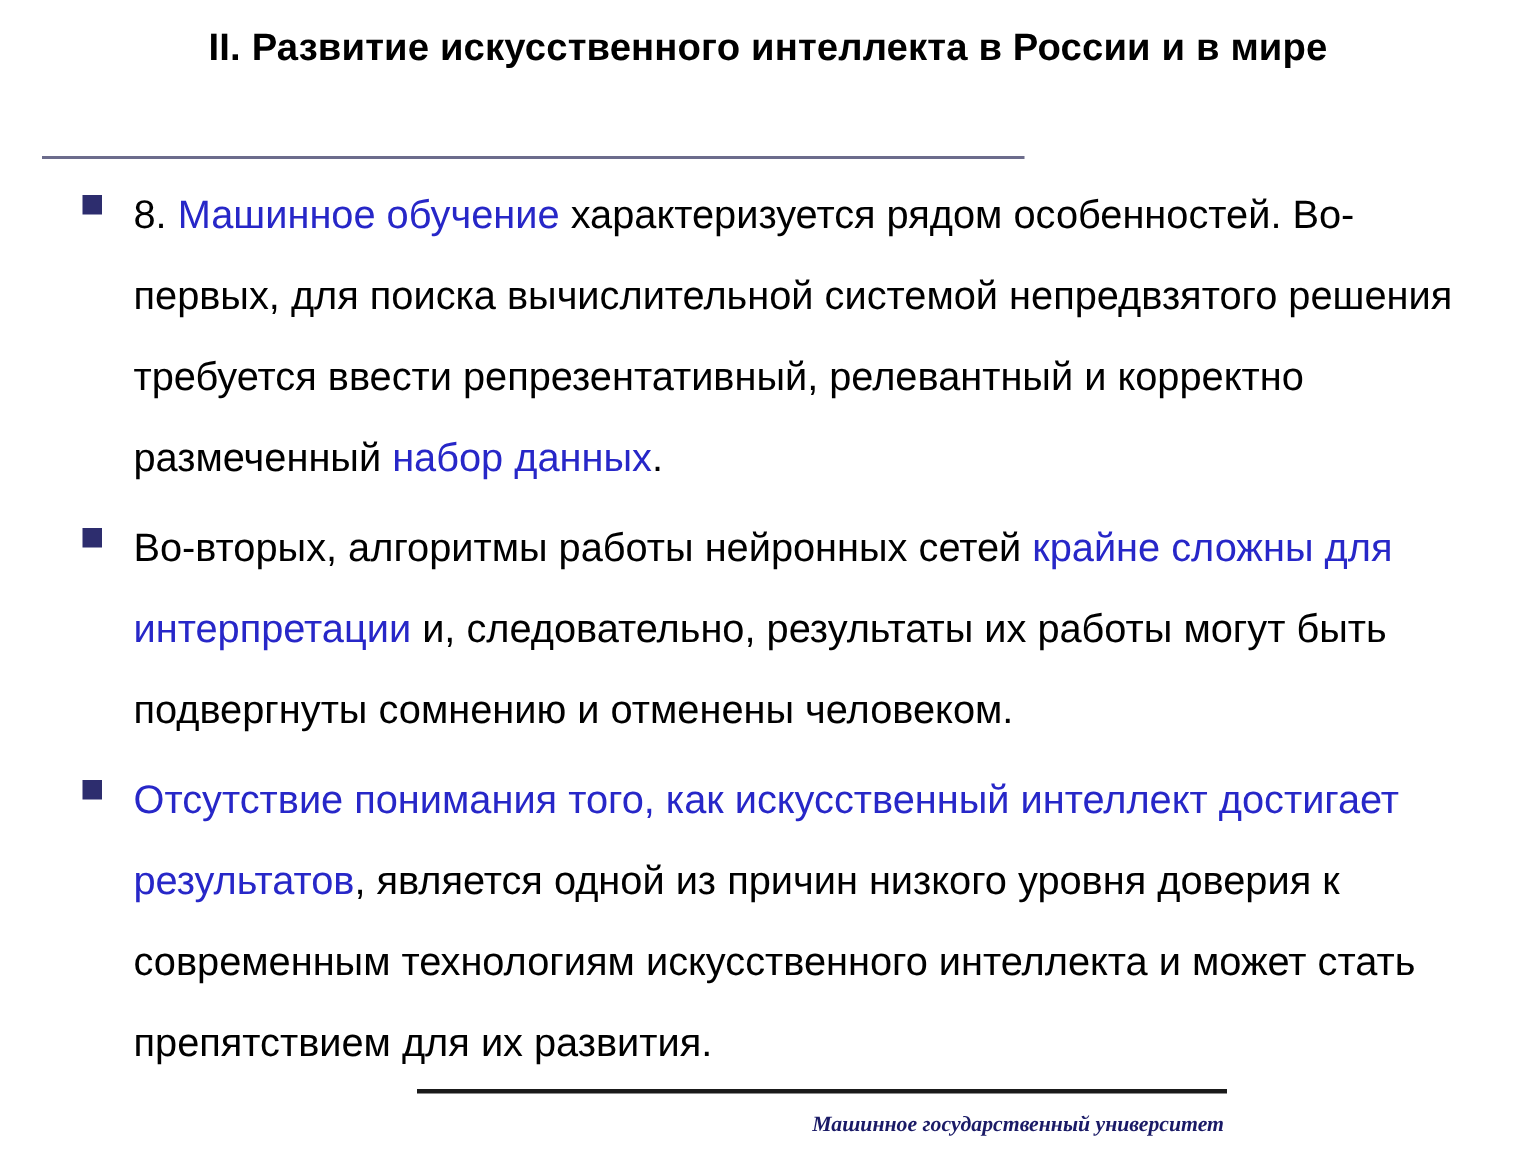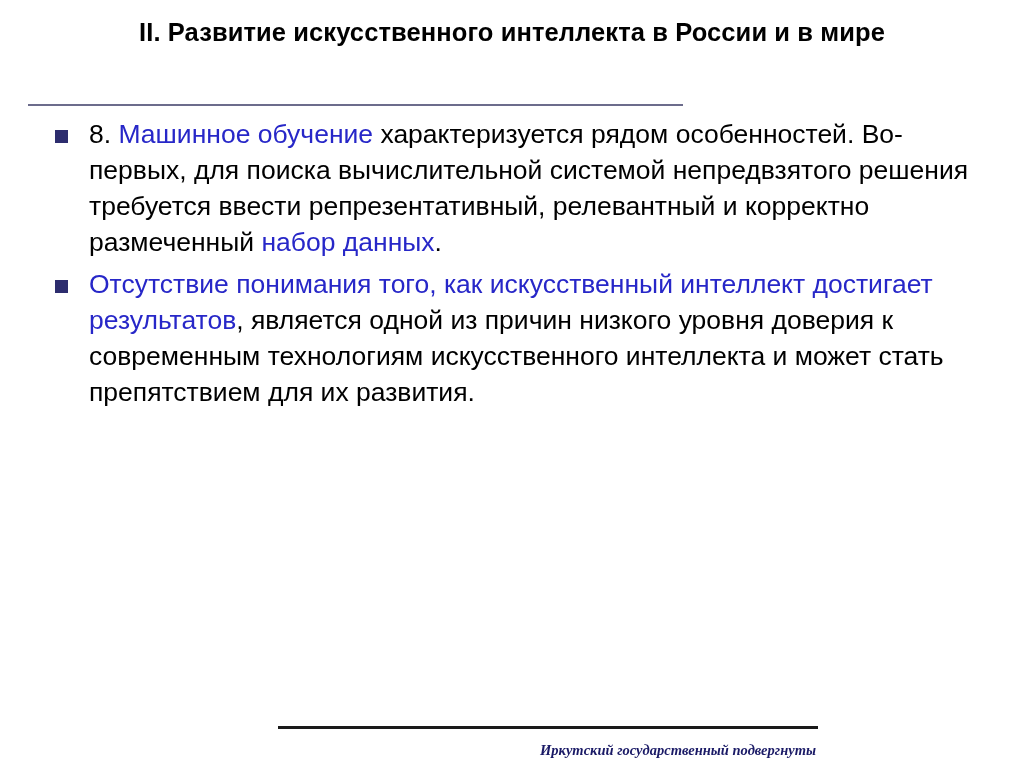--- a/index.html
+++ b/index.html
@@ -54,21 +54,21 @@
     flex: 0 0 auto;
     width: 13px;
     height: 13px;
     background: #2d2d6e;
     margin-top: 14px;
     margin-right: 21px;
   }
   .bullet-text {
     flex: 1 1 auto;
     font-size: 26.5px;
-    line-height: 36px;
+    line-height: 54px;
     color: #000000;
   }
   .b-para-1 { width: 800px; }
   .b-para-2 { width: 830px; }
   .b-para-3 { width: 860px; }
   .gap-before { }
   .accent {
     color: #2727c8;
   }
   .footer-rule {
@@ -101,26 +101,32 @@
 
   <div class="content">
 
     <div class="bullet-row">
       <span class="bullet-marker"></span>
       <div class="bullet-text b-para-1">
         <span>8. </span><span class="accent">Машинное обучение</span><span> характеризуется рядом особенностей. Во-первых, для поиска вычислительной системой непредвзятого решения требуется ввести репрезентативный, релевантный и корректно размеченный </span><span class="accent">набор данных</span><span>.</span>
       </div>
     </div>
 
+    <div class="bullet-row">
+      <span class="bullet-marker"></span>
+      <div class="bullet-text b-para-2">
+        <span>Во-вторых, алгоритмы работы нейронных сетей </span><span class="accent">крайне сложны для интерпретации</span><span> и, следовательно, результаты их работы могут быть подвергнуты сомнению и отменены человеком.</span>
+      </div>
+    </div>
 
     <div class="bullet-row gap-before">
       <span class="bullet-marker"></span>
       <div class="bullet-text b-para-3">
         <span class="accent">Отсутствие понимания того, как искусственный интеллект достигает результатов</span><span>, является одной из причин низкого уровня доверия к современным технологиям искусственного интеллекта и может стать препятствием для их развития.</span>
       </div>
     </div>
 
   </div>
 
   <div class="footer-rule"></div>
-  <div class="footer-text">Иркутский государственный подвергнуты</div>
+  <div class="footer-text">Машинное государственный университет</div>
 
 </div>
 
 </body></html>

